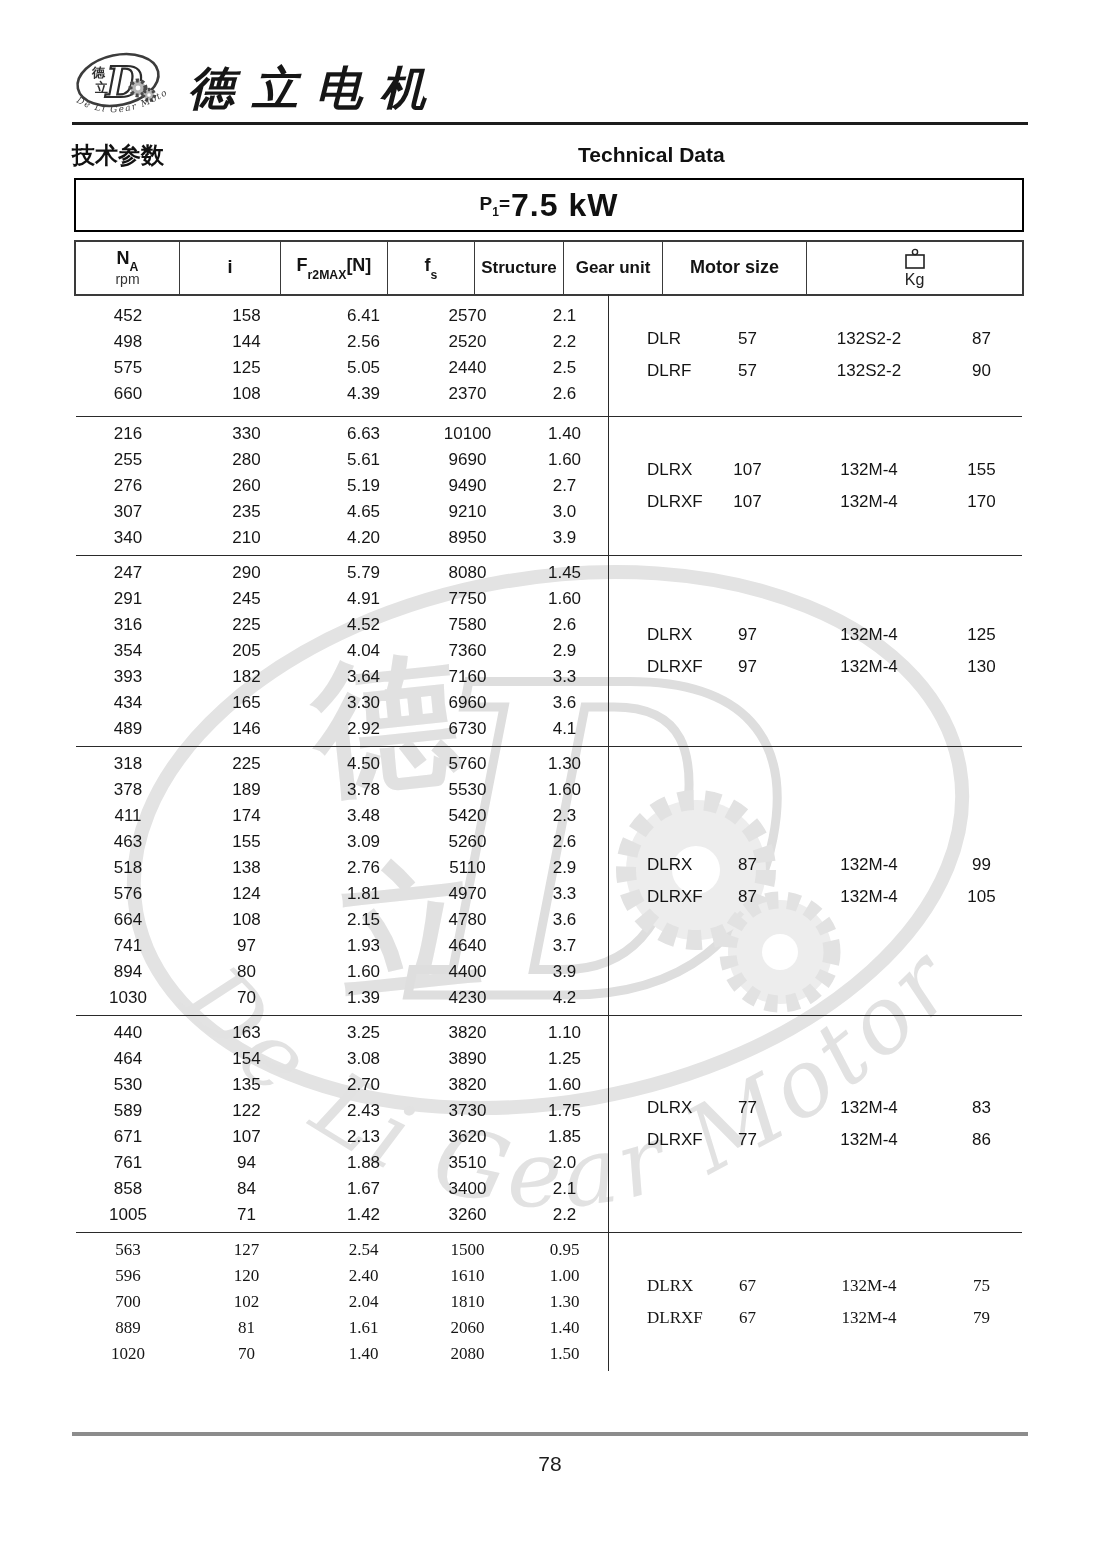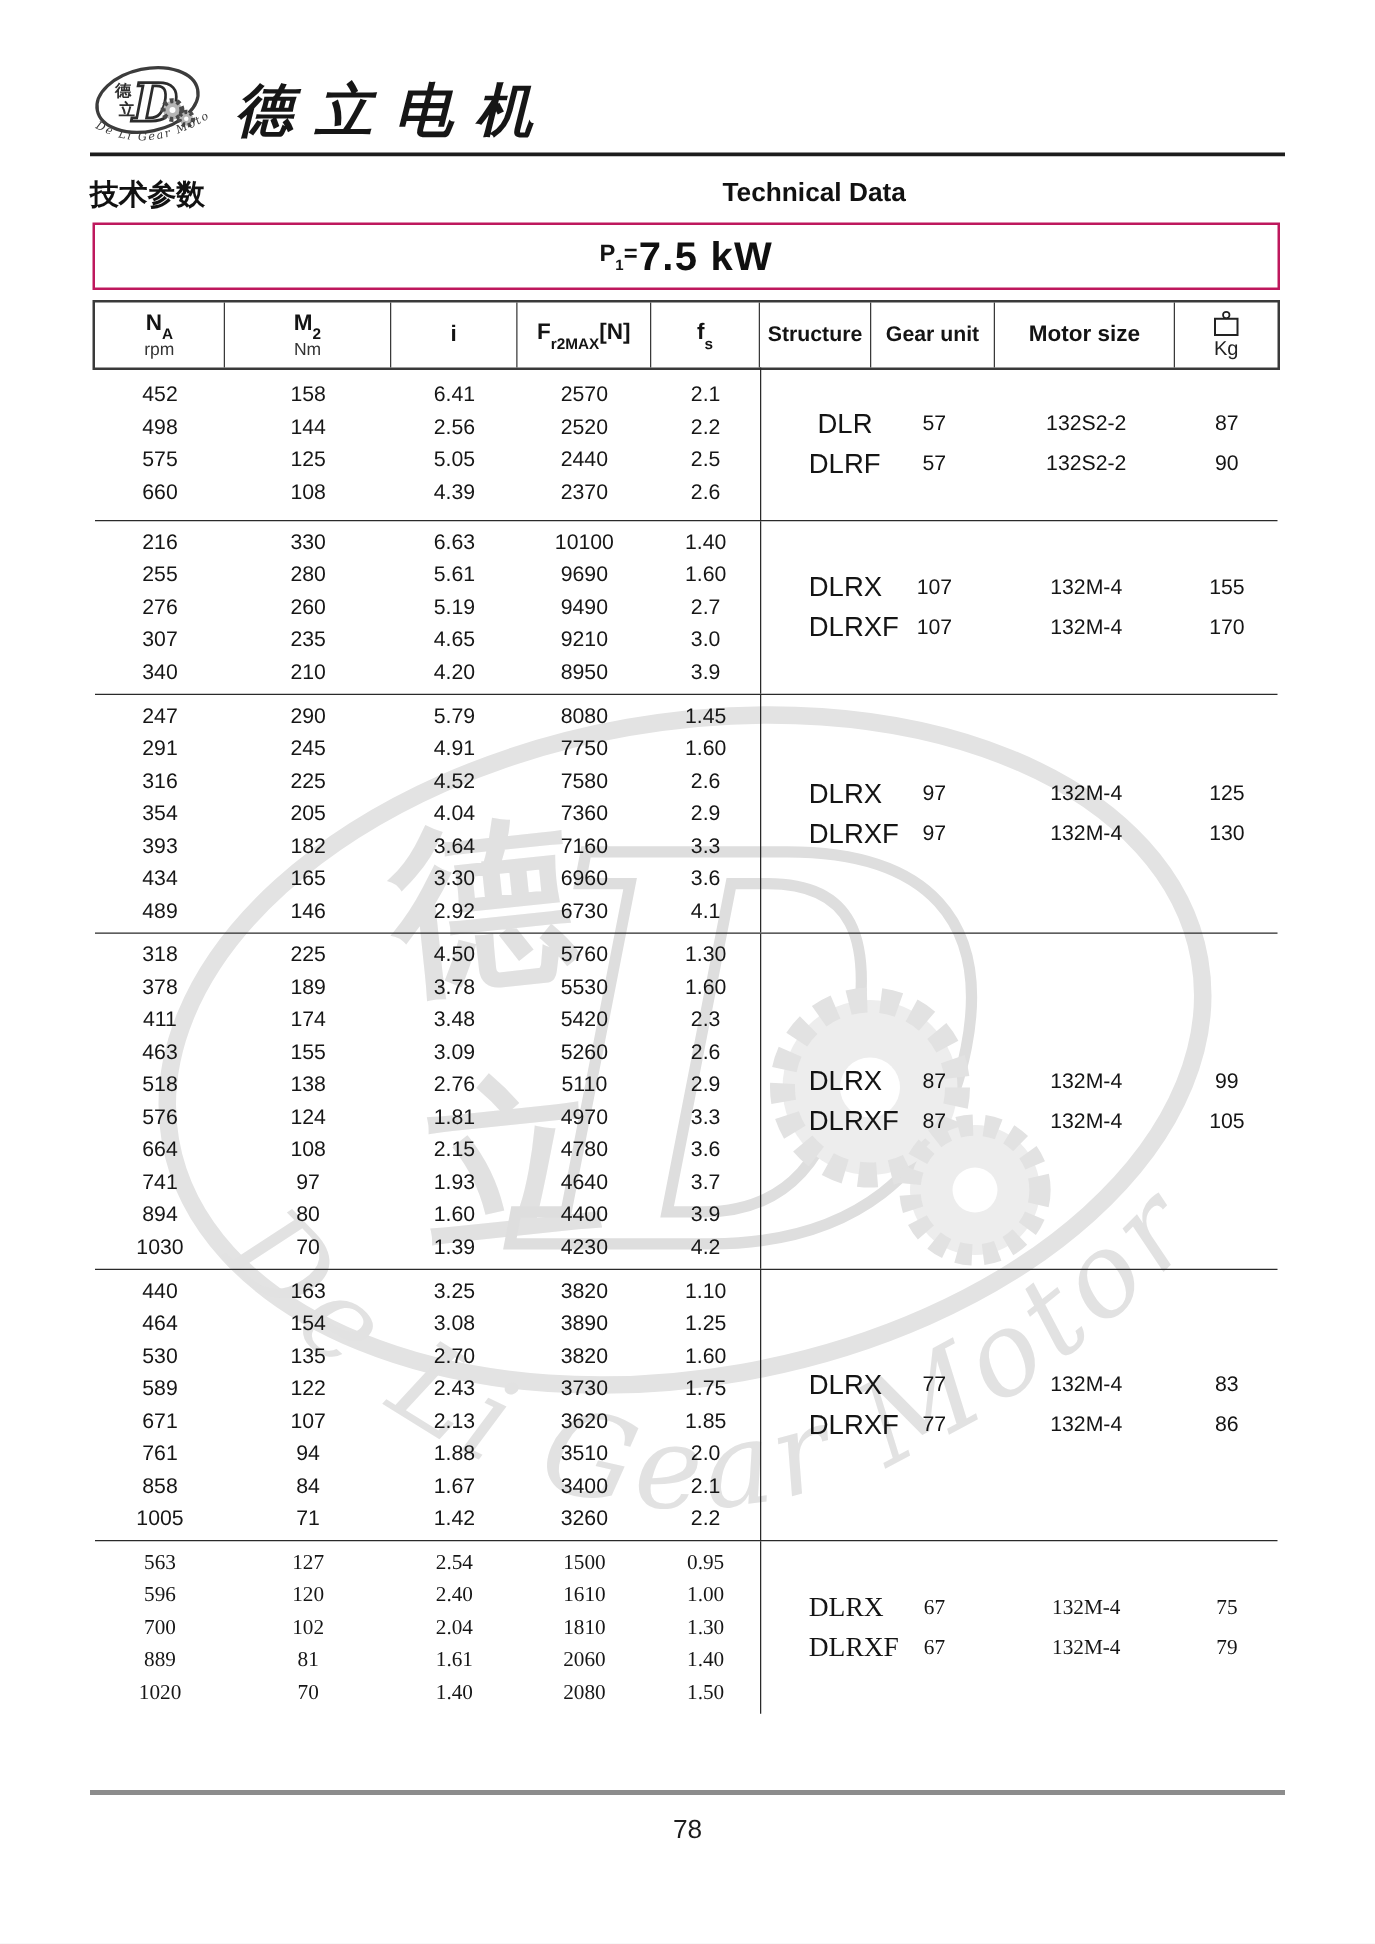--- a/index.html
+++ b/index.html
@@ -16,21 +16,21 @@
     font-weight:900; font-style:italic; font-size:46px; letter-spacing:18px; color:#161616;
     white-space:nowrap;
   }
   .top-rule { position:absolute; left:72px; top:122px; width:956px; height:3px; background:#1d1d1d; }
   .section-cn { position:absolute; left:72px; top:140px; font-size:23px; font-weight:bold; color:#111; }
   .section-en { position:absolute; left:578px; top:143px; font-size:21px; font-weight:bold; color:#111; }
 
   
   .title-box {
     position:absolute; left:74px; top:178px; width:950px; height:54px;
-    border:2px solid #be185d; display:flex; align-items:center; justify-content:center;
+    border:2px solid #000000; display:flex; align-items:center; justify-content:center;
     background:transparent; z-index:2;
   }
   .p-small { font-size:19px; font-weight:bold; color:#141414; }
   .p-small sub { font-size:12px; position:relative; top:2px; }
   .power { font-size:32px; font-weight:800; letter-spacing:1px; color:#101010; margin-left:1px; }
 
   
   .thead {
     position:absolute; left:74px; top:240px; width:950px; height:56px;
     border:2px solid #3a3a3a; display:flex; z-index:2; background:transparent;
@@ -55,21 +55,21 @@
   .g-left { width:532px; padding:4px 0; }
   .group:first-child .g-left { padding:9px 0; }
   .row { display:flex; height:26px; align-items:center; }
   .c { text-align:center; font-size:17px; color:#161616; }
   .c0{width:104px;} .c1{width:133px;} .c2{width:101px;} .c3{width:107px;} .c4{width:87px;}
   .g-right {
     flex:1; border-left:1.5px solid #2a2a2a; display:flex; flex-direction:column;
     justify-content:center;
   }
   .s-line { display:flex; height:26px; align-items:center; margin:3px 0; }
-  .s-name { width:89px; padding-left:38px; font-size:22px; white-space:nowrap;text-align:right; }
+  .s-name { width:89px; padding-left:38px; font-size:17px; white-space:nowrap; }
   .s-gear { width:99px; text-align:center; font-size:17px; }
   .s-motor { width:144px; text-align:center; font-size:17px; }
   .s-kg { flex:1; text-align:center; font-size:17px; }
 
   
   .watermark { position:absolute; left:88px; top:540px; width:924px; height:810px; z-index:1; pointer-events:none; }
 
   
   .foot-rule { position:absolute; left:72px; top:1432px; width:956px; height:4px; background:#8c8c8c; }
   .page-num { position:absolute; left:0; top:1452px; width:100%; text-align:center; font-size:21px; color:#1d1d1d; }
@@ -125,24 +125,20 @@
   <div class="title-box">
     <span class="p-small"><span>P</span><sub>1</sub><span>=</span></span>
     <span class="power">7.5 kW</span>
   </div>
 
   <div class="thead">
     <div class="hc w-na">
       <div><span>N</span><sub>A</sub></div>
       <div class="hunit">rpm</div>
     </div>
-    <div class="hc w-m2">
-      <div><span>M</span><sub>2</sub></div>
-      <div class="hunit">Nm</div>
-    </div>
     <div class="hc w-i">
       <div>i</div>
     </div>
     <div class="hc w-fr">
       <div><span>F</span><sub>r2MAX</sub><span>[N]</span></div>
     </div>
     <div class="hc w-fs">
       <div><span>f</span><sub>s</sub></div>
     </div>
     <div class="hc w-st">

